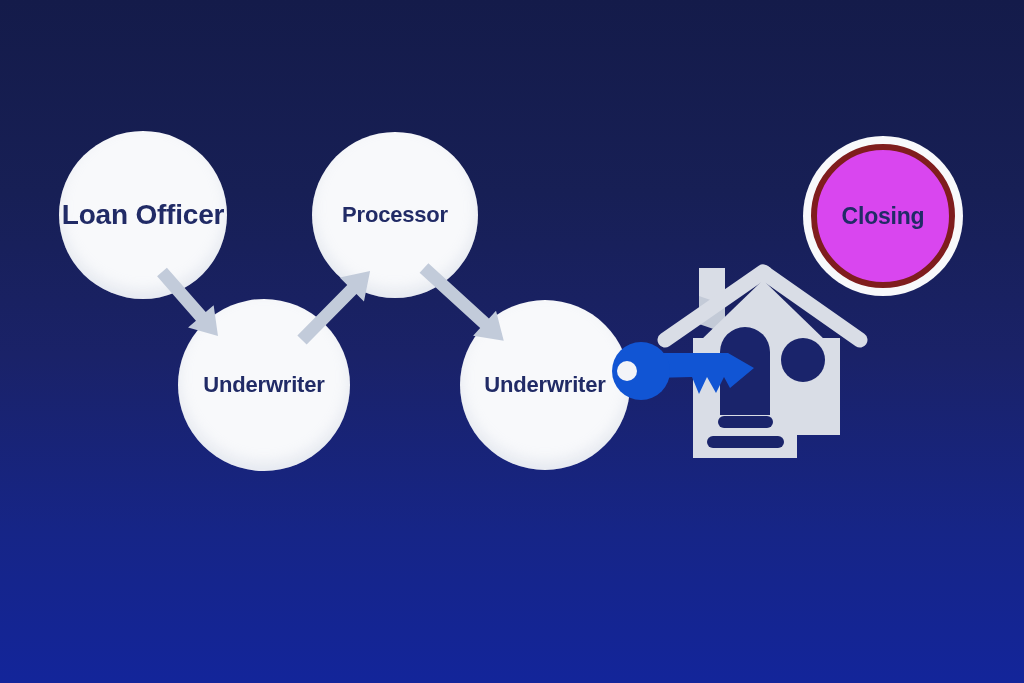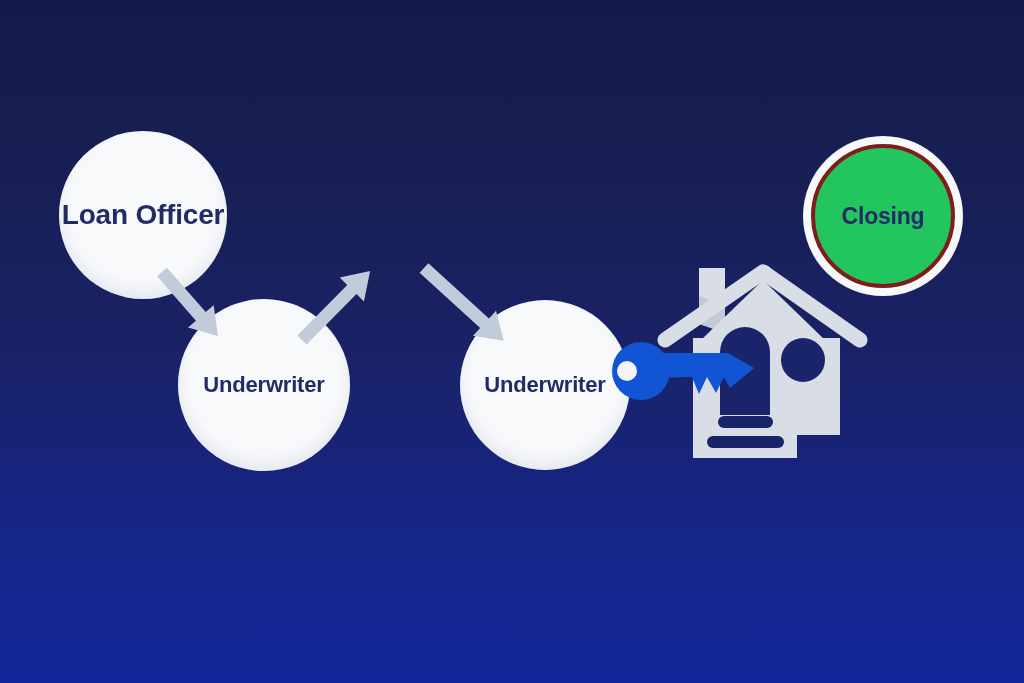--- a/index.html
+++ b/index.html
@@ -28,23 +28,23 @@
   .node-loan-officer .label{font-size:28px;}
   .node-underwriter-1{left:178px;top:299px;width:172px;height:172px;}
   .node-underwriter-1 .label{font-size:22px;}
   .node-processor{left:312px;top:132px;width:166px;height:166px;}
   .node-processor .label{font-size:22px;}
   .node-underwriter-2{left:460px;top:300px;width:170px;height:170px;}
   .node-underwriter-2 .label{font-size:22px;}
   .node-closing{left:803px;top:136px;width:160px;height:160px;box-shadow:none;}
   .closing-ring{
     position:absolute;inset:8px;
-    border:4px solid #7f1d1d;
+    border:6px solid #7f1d1d;
     border-radius:50%;
-    background:#22c55e;
+    background:#d946ef;
     display:flex;align-items:center;justify-content:center;
   }
   .node-closing .label{font-size:23px;}
   .overlay{
     position:absolute;left:0;top:0;width:1024px;height:683px;
     z-index:5;pointer-events:none;
   }
 </style>
 </head>
 <body>
@@ -52,20 +52,23 @@
 <div class="stage">
 
   <div class="node node-loan-officer">
     <span class="label">Loan Officer</span>
   </div>
 
   <div class="node node-underwriter-1">
     <span class="label">Underwriter</span>
   </div>
 
+  <div class="node node-processor">
+    <span class="label">Processor</span>
+  </div>
 
   <div class="node node-underwriter-2">
     <span class="label">Underwriter</span>
   </div>
 
   <div class="node node-closing">
     <div class="closing-ring">
       <span class="label">Closing</span>
     </div>
   </div>

